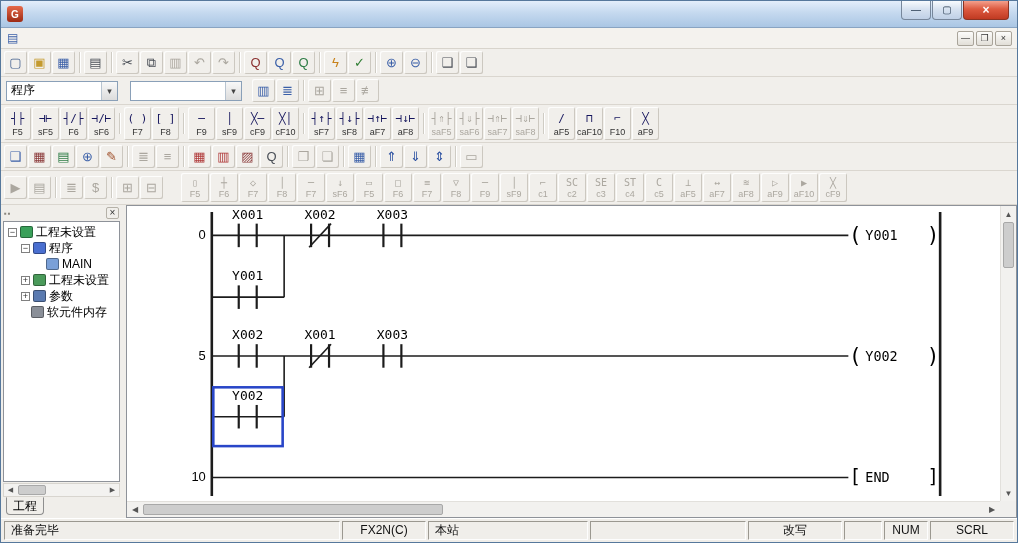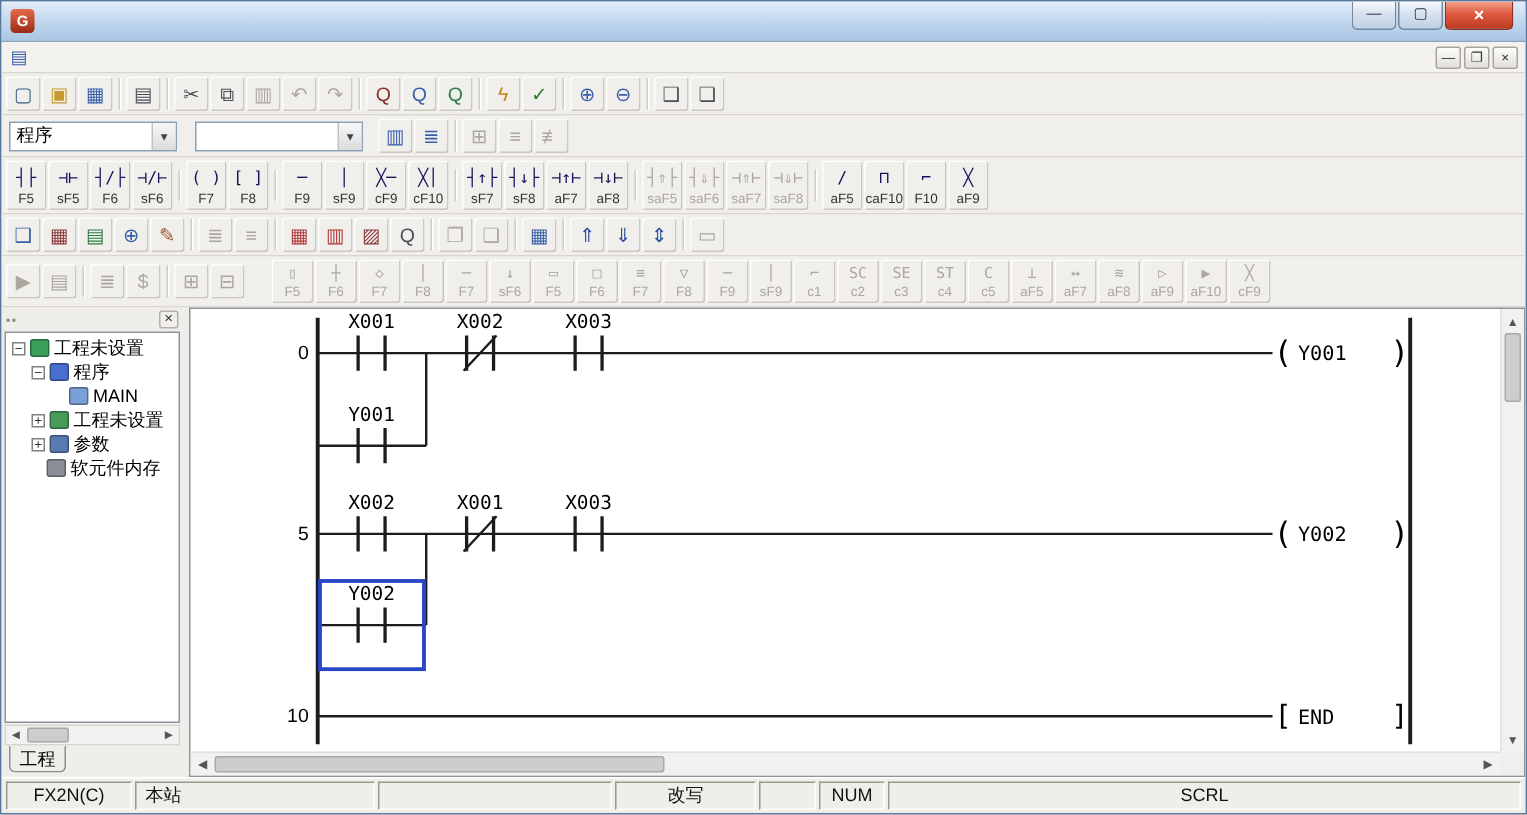--- a/index.html
+++ b/index.html
@@ -639,20 +639,21 @@
         <div class="hs-btn">◀</div>
         <div class="hs-thumb"></div>
         <div class="hs-fill"></div>
         <div class="hs-btn">▶</div>
       </div>
       <div class="corner"></div>
     </div>
   </div>
 
   <div class="statusbar">
+      <div class="seg" style="width: 336px;">准备完毕</div>
       <div class="seg" style="width: 84px; text-align: center;">FX2N(C)</div>
       <div class="seg" style="width: 160px;">本站</div>
       <div class="seg" style="width: 156px;"></div>
       <div class="seg ctr" style="width: 94px;">改写</div>
       <div class="seg" style="width: 38px;"></div>
       <div class="seg ctr" style="width: 44px;">NUM</div>
       <div class="seg ctr fill">SCRL</div>
     </div>
 
 </div>

